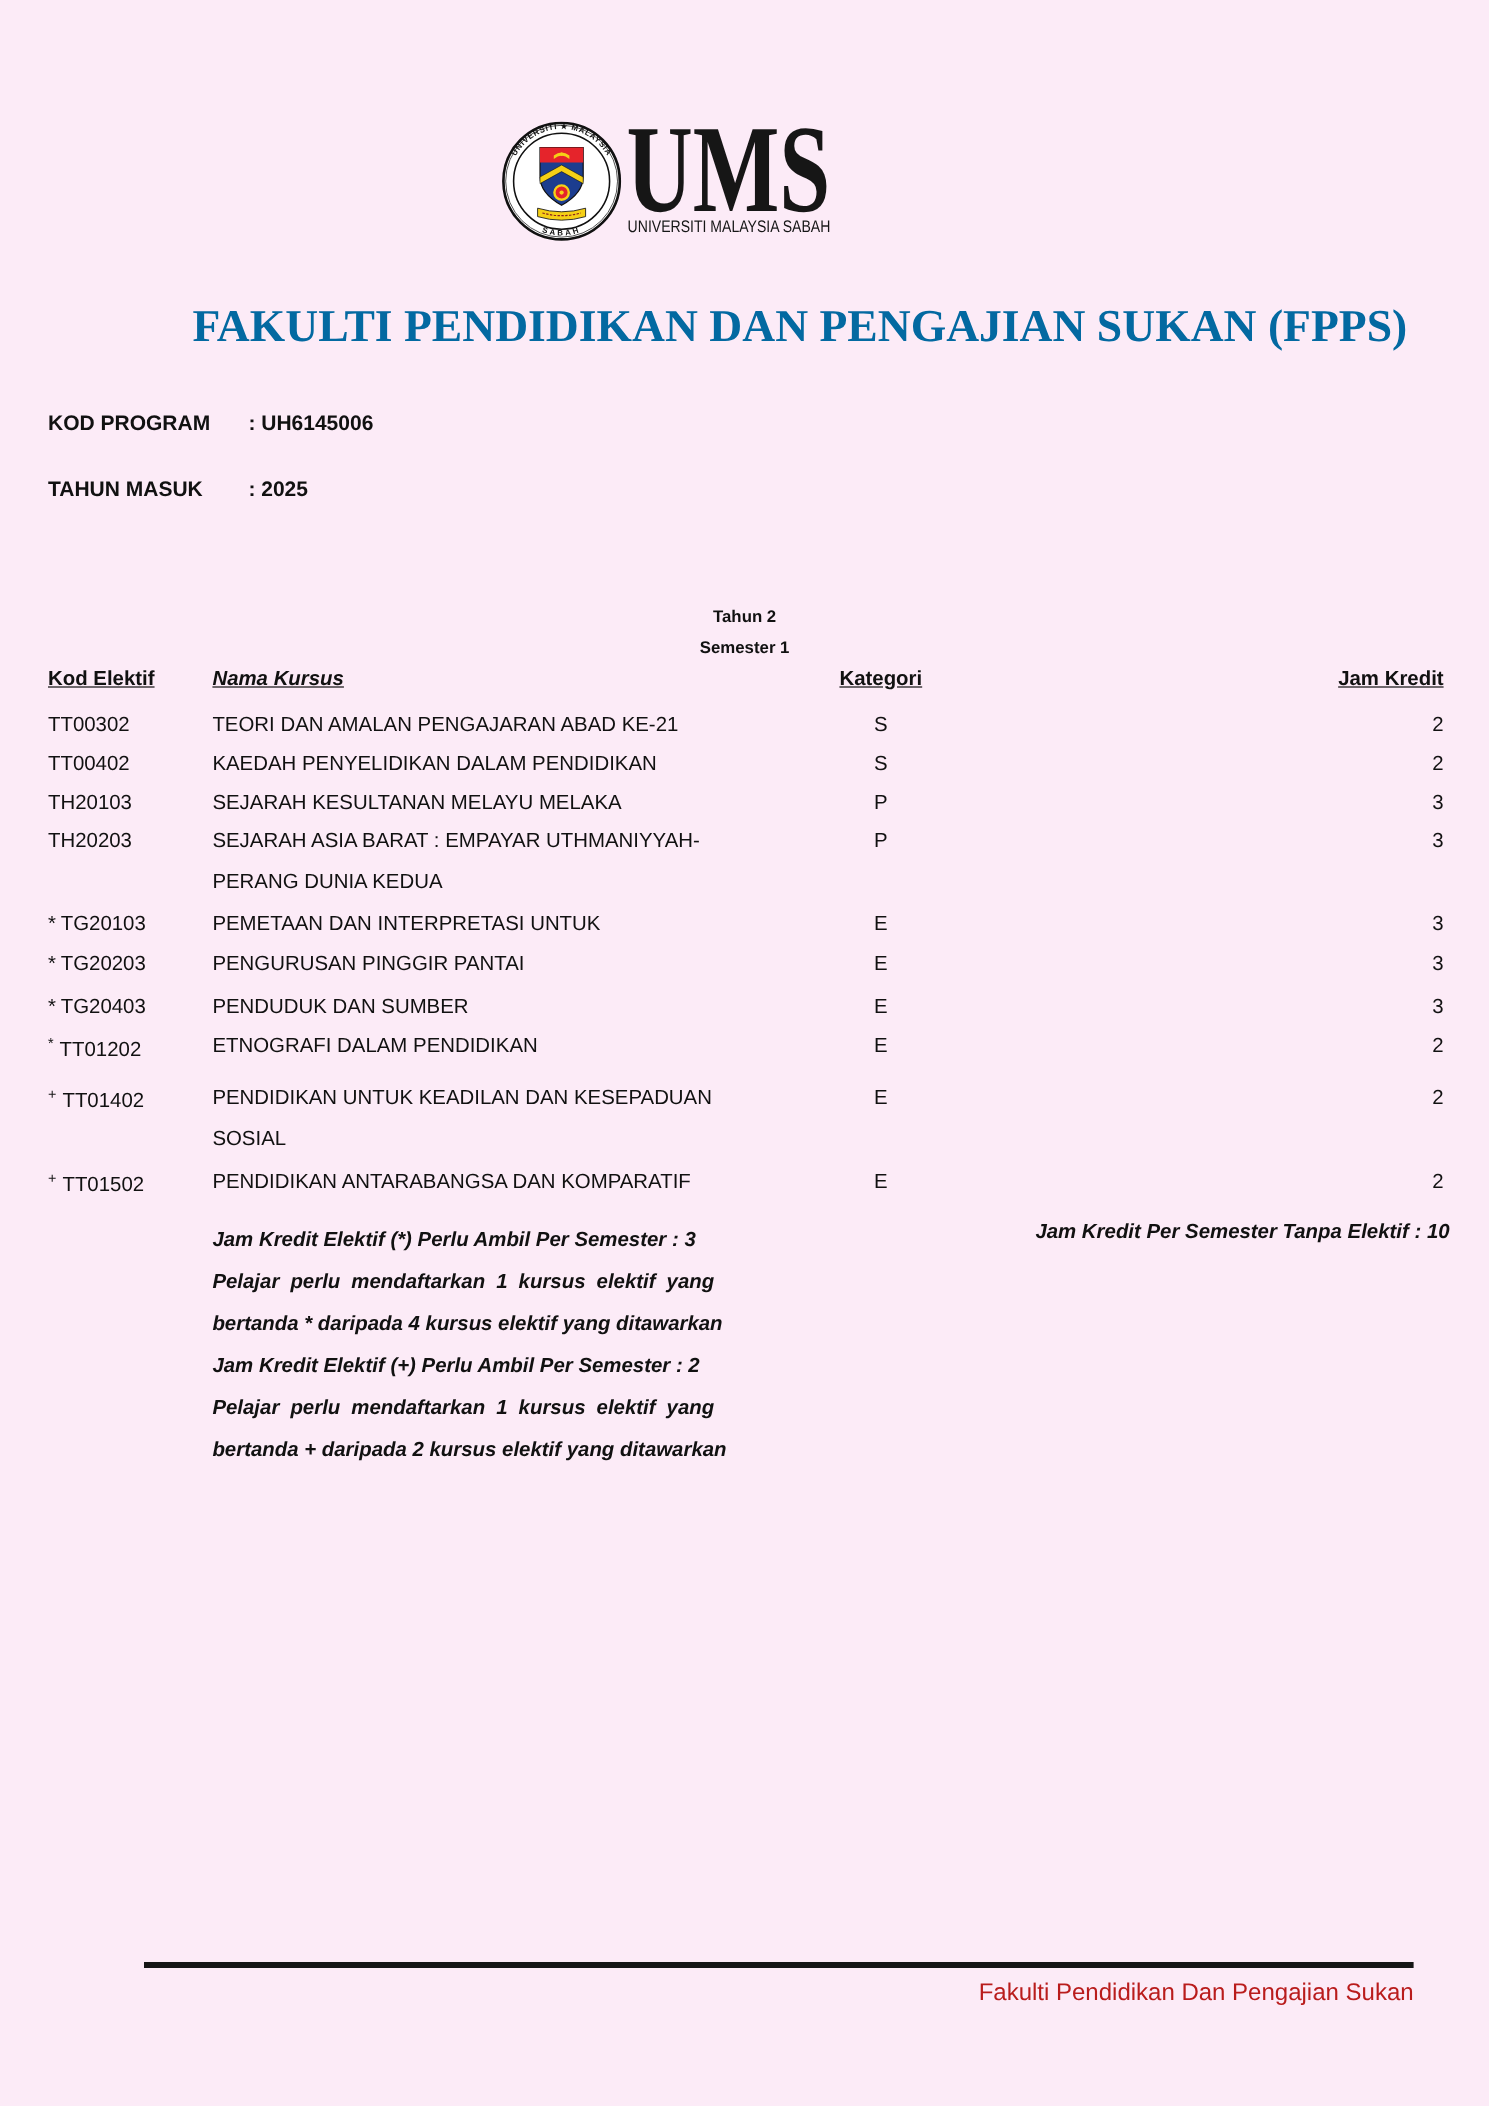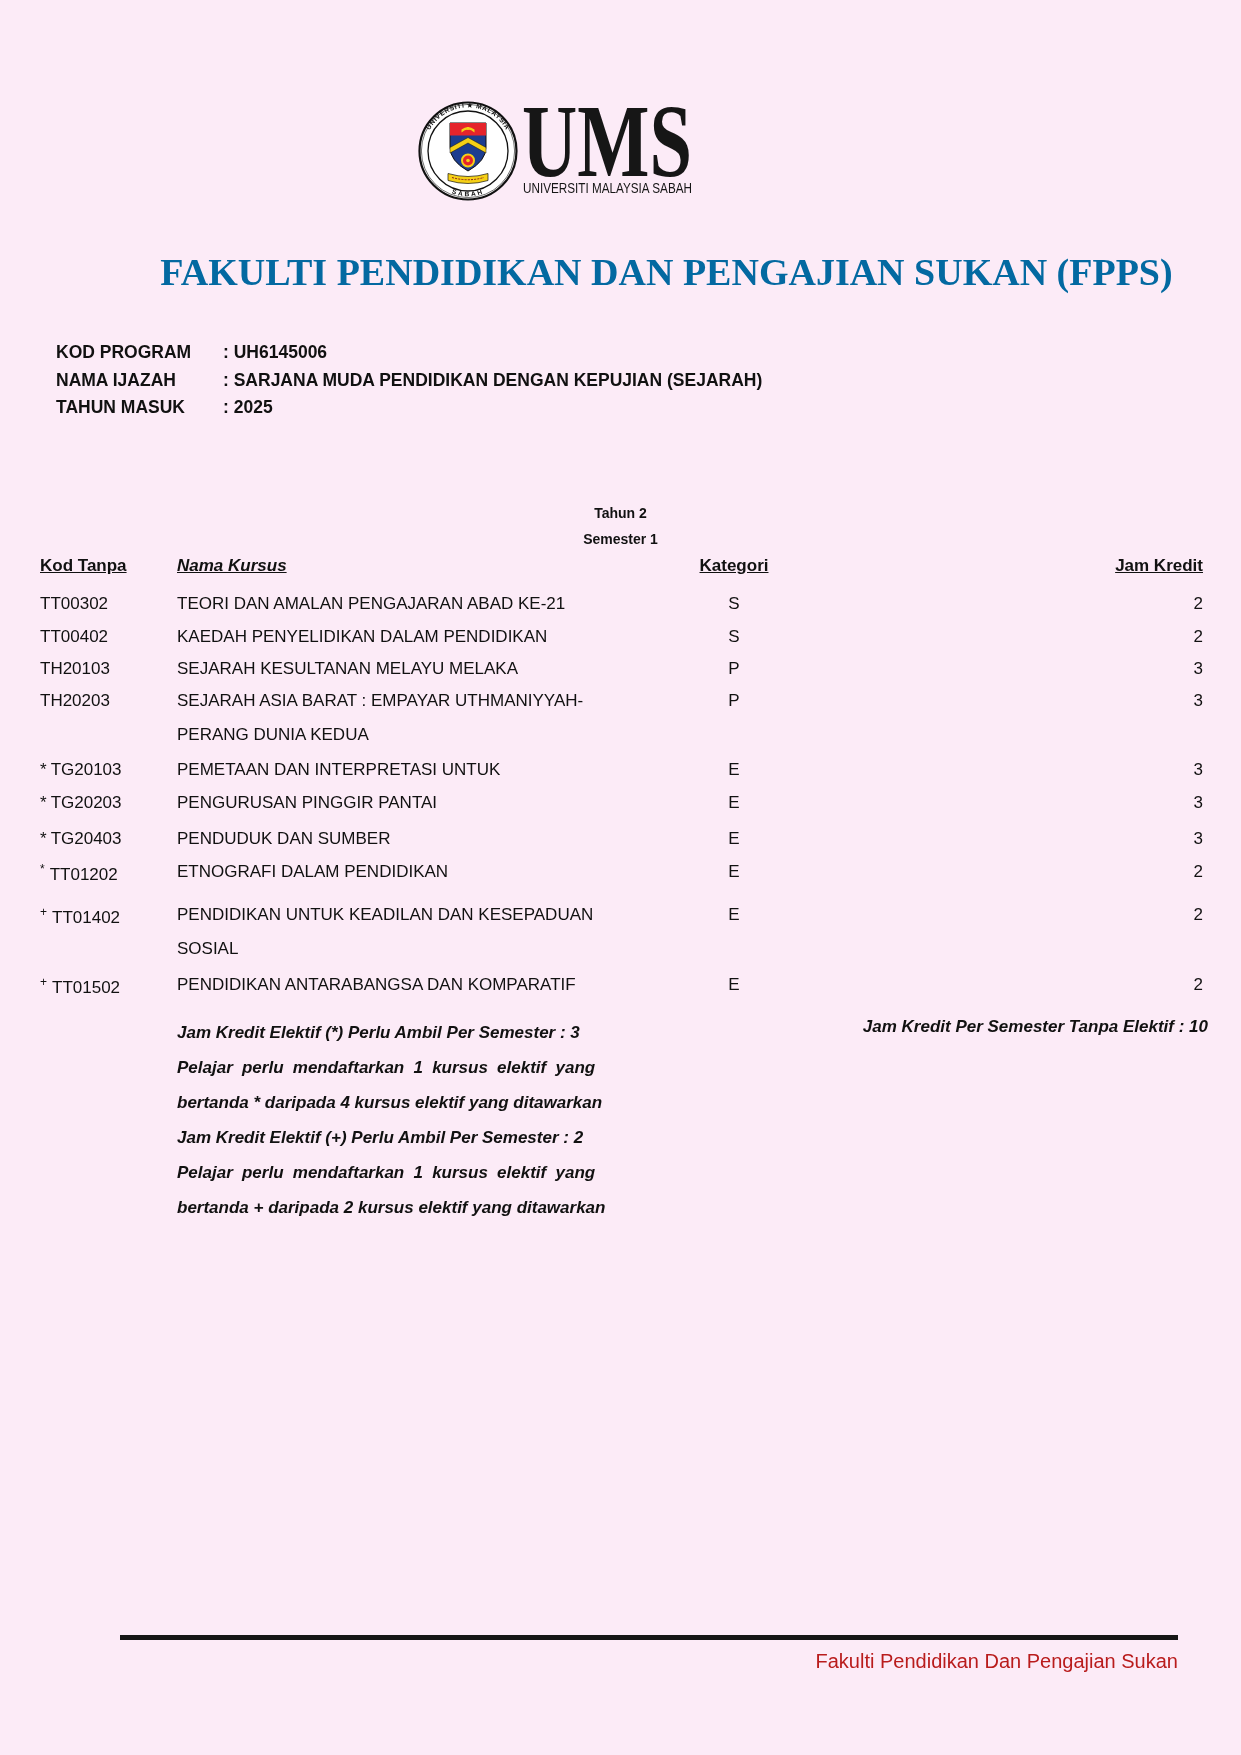--- a/index.html
+++ b/index.html
@@ -9,21 +9,21 @@
   
   .seal-svg{position:absolute;left:418px;top:101px;width:100px;height:100px;}
   .ums-svg{position:absolute;left:522px;top:102px;width:176px;height:96px;}
 
   
   .title{position:absolute;top:250px;left:0;width:100%;text-align:center;
          font-family:"Liberation Serif",serif;font-weight:bold;font-size:38px;color:#0369a1;padding-left:46px;}
 
   
   .prog-row{position:absolute;left:40px;font-size:17.5px;font-weight:bold;white-space:nowrap;}
-  .plabel{display:inline-block;width:167px;margin-left:16px;}
+  .plabel{display:inline-block;width:167px;}
 
   
   .sched-head{position:absolute;left:0;width:100%;text-align:center;font-size:14px;font-weight:bold;}
   .sem{}
 
   
   .trow{position:absolute;left:40px;width:1163px;height:22px;font-size:17px;}
   .cell{position:absolute;top:0;white-space:nowrap;}
   .c-code{left:0;}
   .c-name{left:137px;}
@@ -80,32 +80,29 @@
   <svg class="ums-svg" viewBox="0 0 176 96">
     <text x="0" y="74" font-family="Liberation Serif, serif" font-weight="bold" font-size="104" textLength="170" lengthAdjust="spacingAndGlyphs" fill="#161616">UMS</text>
     <text x="1" y="91" font-family="Liberation Sans, sans-serif" font-size="14" textLength="169" lengthAdjust="spacingAndGlyphs" fill="#161616">UNIVERSITI MALAYSIA SABAH</text>
   </svg>
 
   <div class="title">FAKULTI PENDIDIKAN DAN PENGAJIAN SUKAN (FPPS)</div>
 
   <div class="prog-row" style="top:342px">
     <span class="plabel">KOD PROGRAM</span><span>: UH6145006</span>
   </div>
-  <div class="prog-row" style="top:370px">
-    <span class="plabel">NAMA IJAZAH</span><span>: SARJANA MUDA PENDIDIKAN DENGAN KEPUJIAN (SEJARAH)</span>
-  </div>
   <div class="prog-row" style="top:397px">
     <span class="plabel">TAHUN MASUK</span><span>: 2025</span>
   </div>
 
   <div class="sched-head" style="top:505px">Tahun 2</div>
   <div class="sched-head sem" style="top:531px">Semester 1</div>
 
   <div class="trow" style="top:556px">
-    <div class="cell c-code th">Kod Tanpa</div>
+    <div class="cell c-code th">Kod Elektif</div>
     <div class="cell c-name th th-name">Nama Kursus</div>
     <div class="cell c-cat"><span class="th">Kategori</span></div>
     <div class="cell c-cred"><span class="th">Jam Kredit</span></div>
   </div>
 
   <div class="trow" style="top:594px">
     <div class="cell c-code"><span>TT00302</span></div>
     <div class="cell c-name">TEORI DAN AMALAN PENGAJARAN ABAD KE-21</div>
     <div class="cell c-cat">S</div>
     <div class="cell c-cred">2</div>

